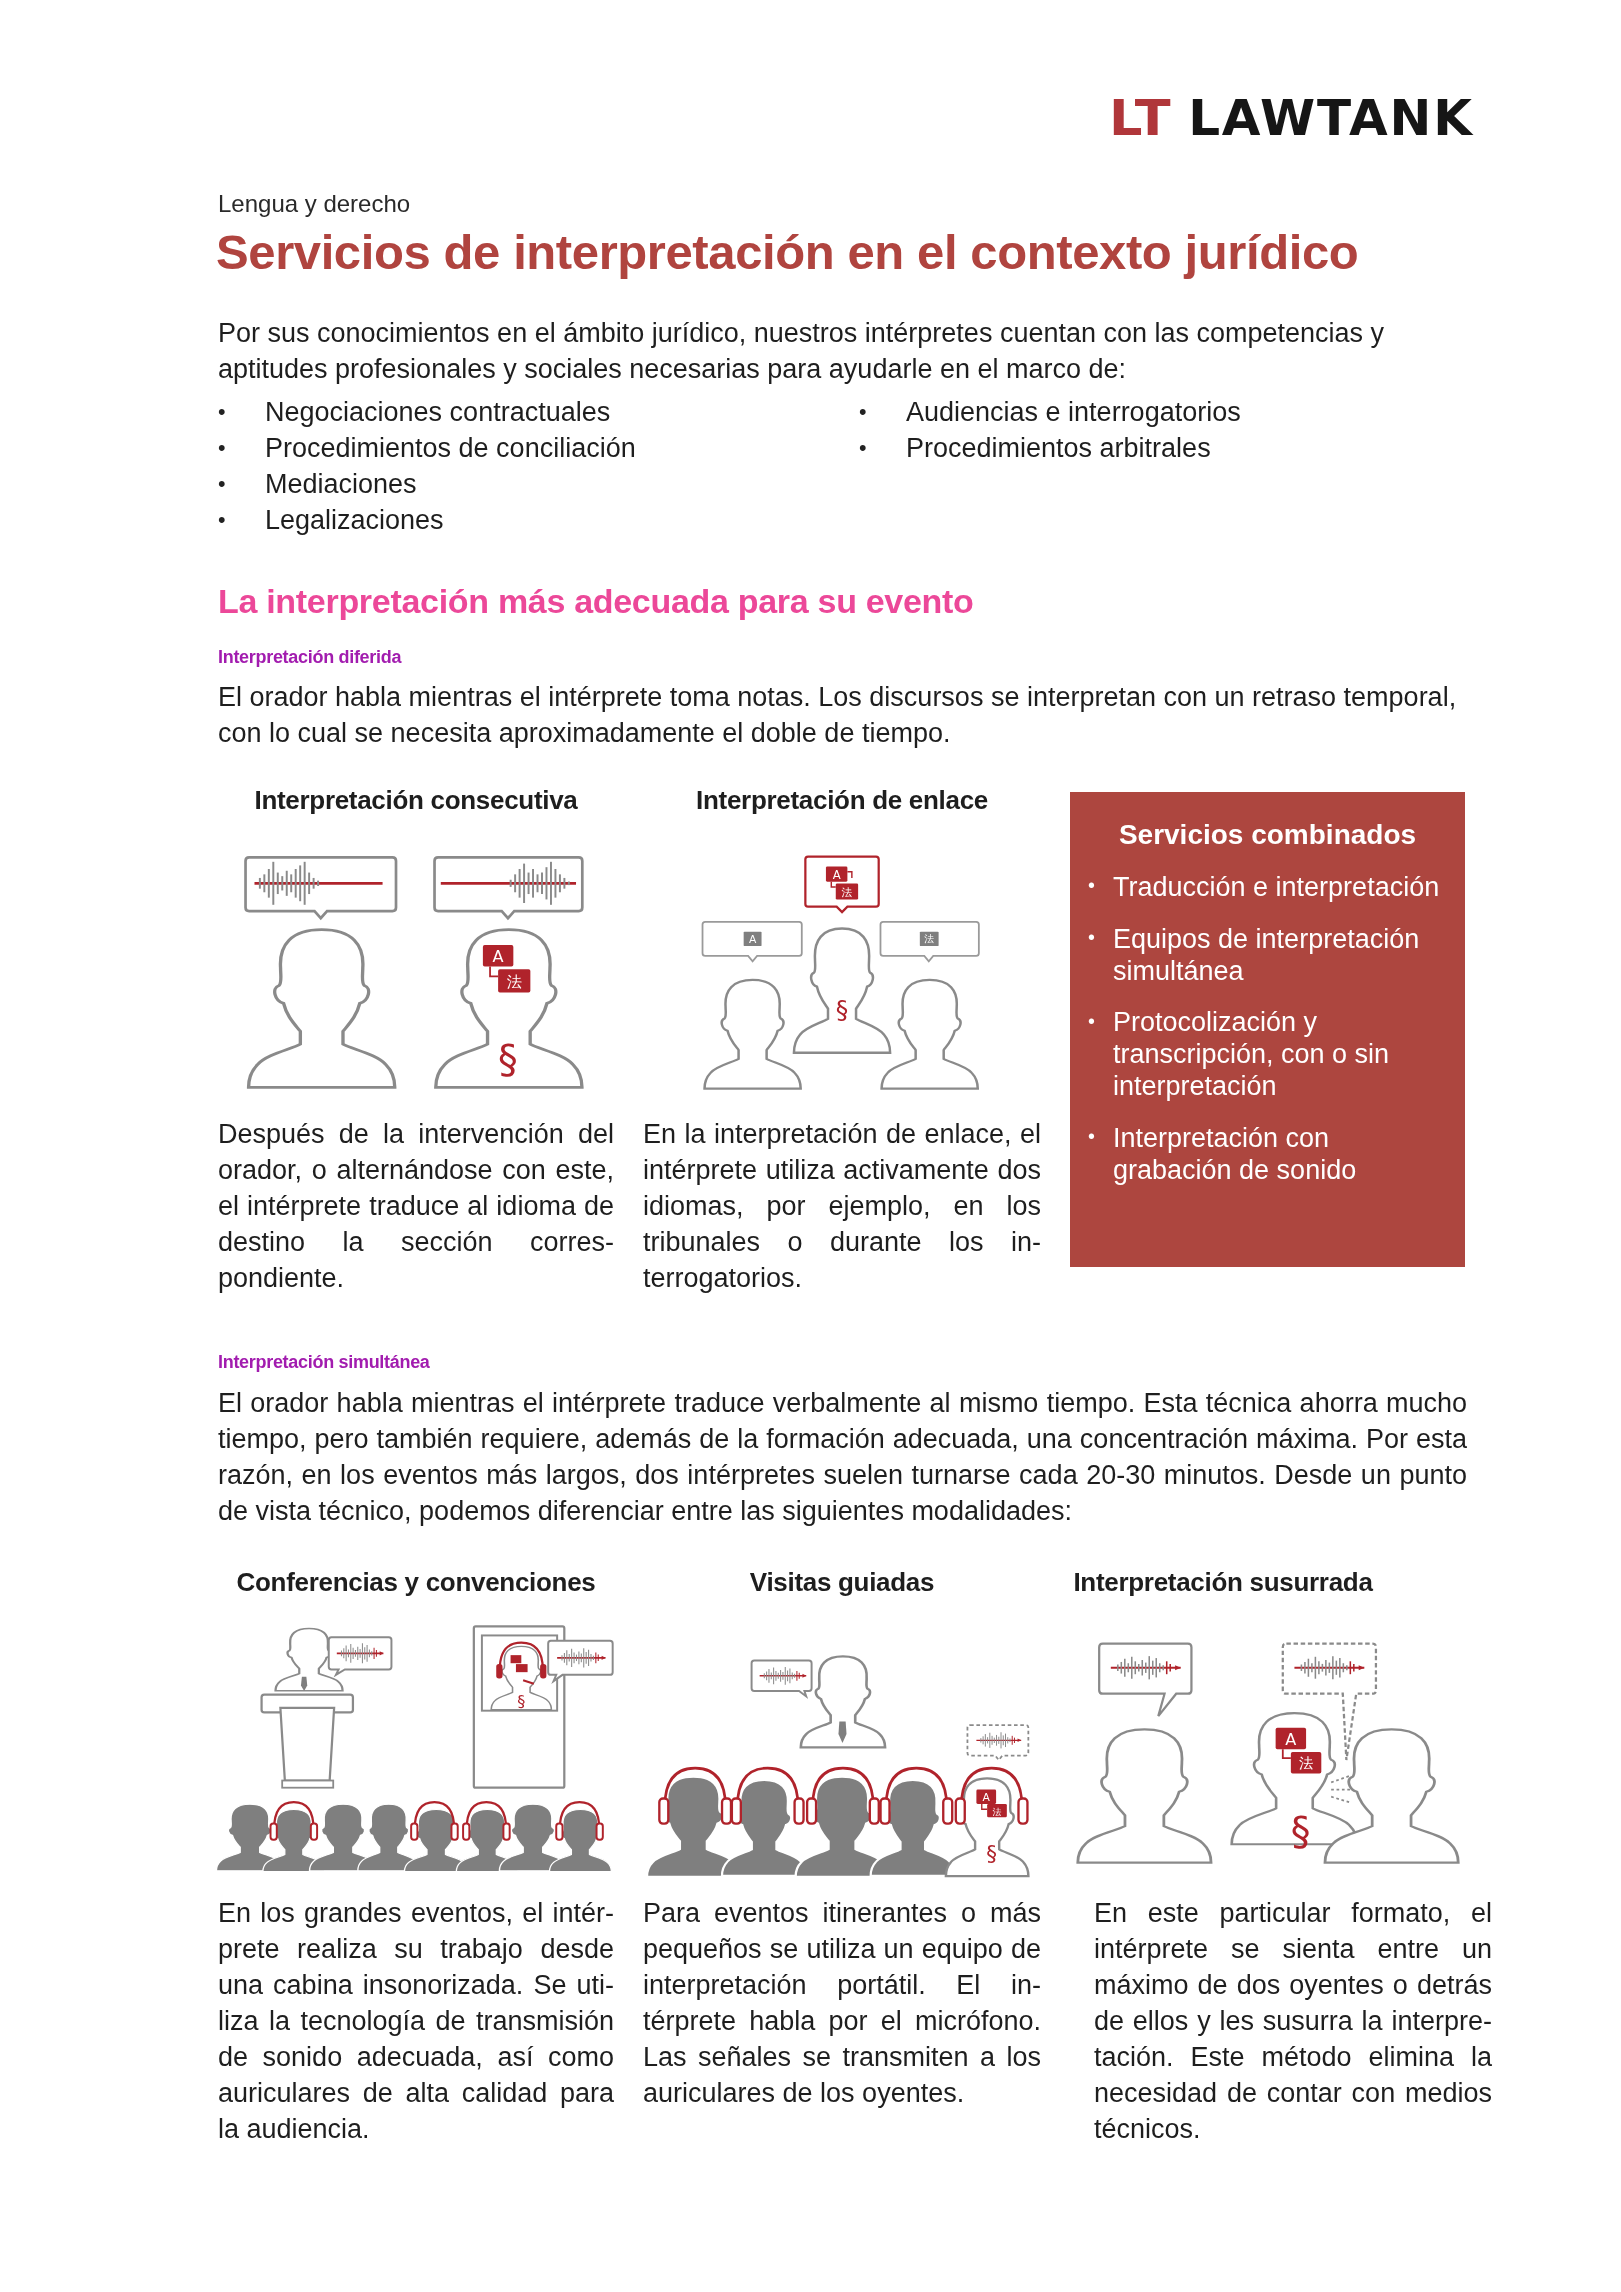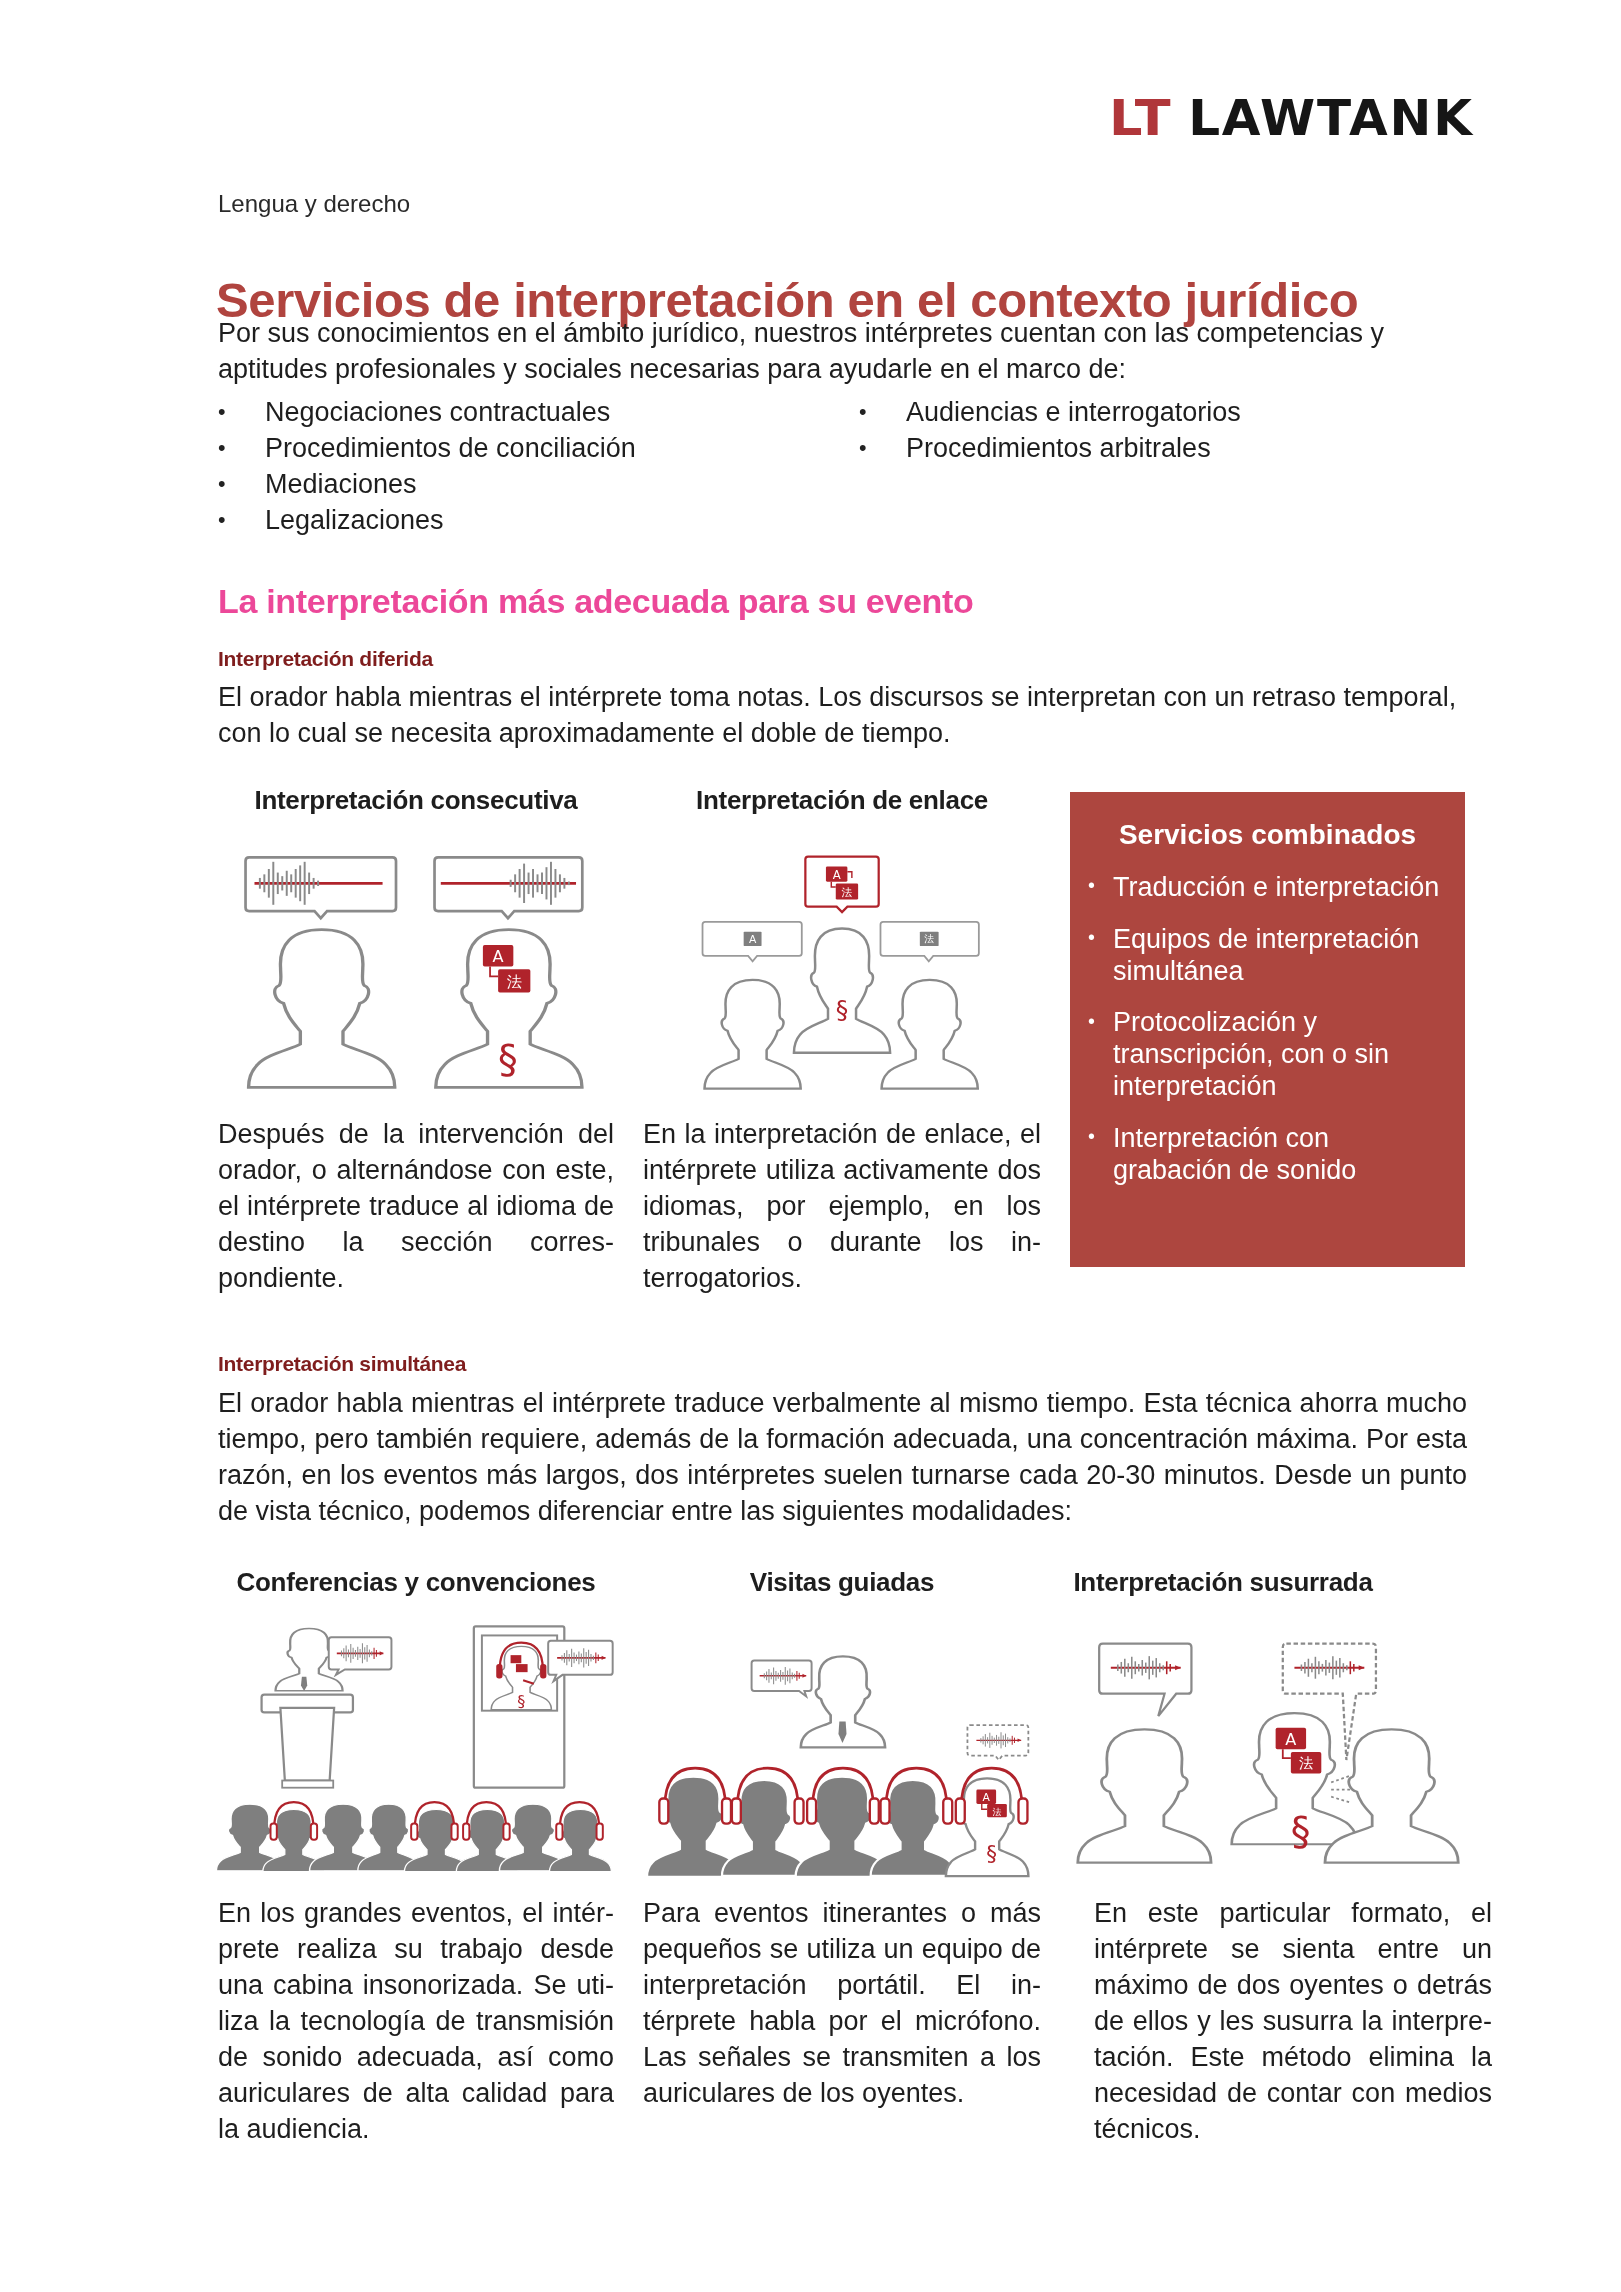--- a/index.html
+++ b/index.html
@@ -6,31 +6,31 @@
   html, body { width: 1621px; height: 2293px; background: #ffffff; overflow: hidden; }
   body { position: relative; font-family: "Liberation Sans", "DejaVu Sans", sans-serif; color: #1e1e1e; }
   .abs { position: absolute; }
 
   
   .logo { left: 1109px; top: 93px; height: 50px; display: flex; align-items: center; }
   .logo-lt { font-family: "DejaVu Sans", sans-serif; font-weight: 900; font-size: 50px; color: #b0363a; letter-spacing: 0.9px; line-height: 50px; transform: scaleX(1.05); transform-origin: left; }
   .logo-name { font-family: "DejaVu Sans", sans-serif; font-weight: 900; font-size: 50px; color: #161616; letter-spacing: 1.8px; line-height: 50px; margin-left: 19.7px; }
 
   .kicker { left: 218px; top: 190px; font-size: 24px; color: #2a2a2a; }
-  .title { left: 216px; top: 224px; font-size: 49px; color: #b0443f; font-weight: bold; letter-spacing: -0.4px; white-space: nowrap; margin-top: 48px; }
+  .title { left: 216px; top: 224px; font-size: 49px; color: #b0443f; font-weight: bold; letter-spacing: -0.4px; white-space: nowrap; }
   .intro { left: 218px; top: 315px; width: 1249px; font-size: 27px; line-height: 36px; color: #1e1e1e; text-align: left; }
 
   .bullets { top: 394px; font-size: 27px; line-height: 36px; list-style: none; }
   .bullets li { position: relative; padding-left: 47px; }
   .bullets li::before { content: "•"; position: absolute; left: 0; top: 0; font-size: 21.5px; color: #222; }
   .bullets.left { left: 218px; width: 582px; }
   .bullets.right { left: 859px; width: 573px; }
 
   .h2 { left: 218px; top: 582px; font-size: 34px; font-weight: bold; color: #ec4899; letter-spacing: -0.3px; }
-  .h3 { font-size: 21px; font-weight: bold; color: #7f1d1d; letter-spacing: -0.3px; }
+  .h3 { font-size: 18px; font-weight: bold; color: #a21caf; letter-spacing: -0.3px; }
   .para { font-size: 27px; line-height: 36px; color: #1e1e1e; }
 
   .colhead { font-size: 26px; font-weight: bold; color: #1e1e1e; text-align: center; white-space: nowrap; letter-spacing: -0.3px; }
 
   .coltext { font-size: 27px; line-height: 36px; color: #1e1e1e; text-align: justify; hyphens: manual; }
 
   .redbox { left: 1070px; top: 792px; width: 395px; height: 475px; background: #ad463f; color: #ffffff; }
   .redbox .rb-title { position: absolute; left: 0; top: 27px; width: 100%; text-align: center; font-size: 28px; font-weight: bold; }
   .redbox ul { position: absolute; left: 18px; top: 79px; width: 367px; list-style: none; font-size: 27px; line-height: 32px; }
   .redbox li { position: relative; padding-left: 25px; margin-bottom: 19.7px; }

